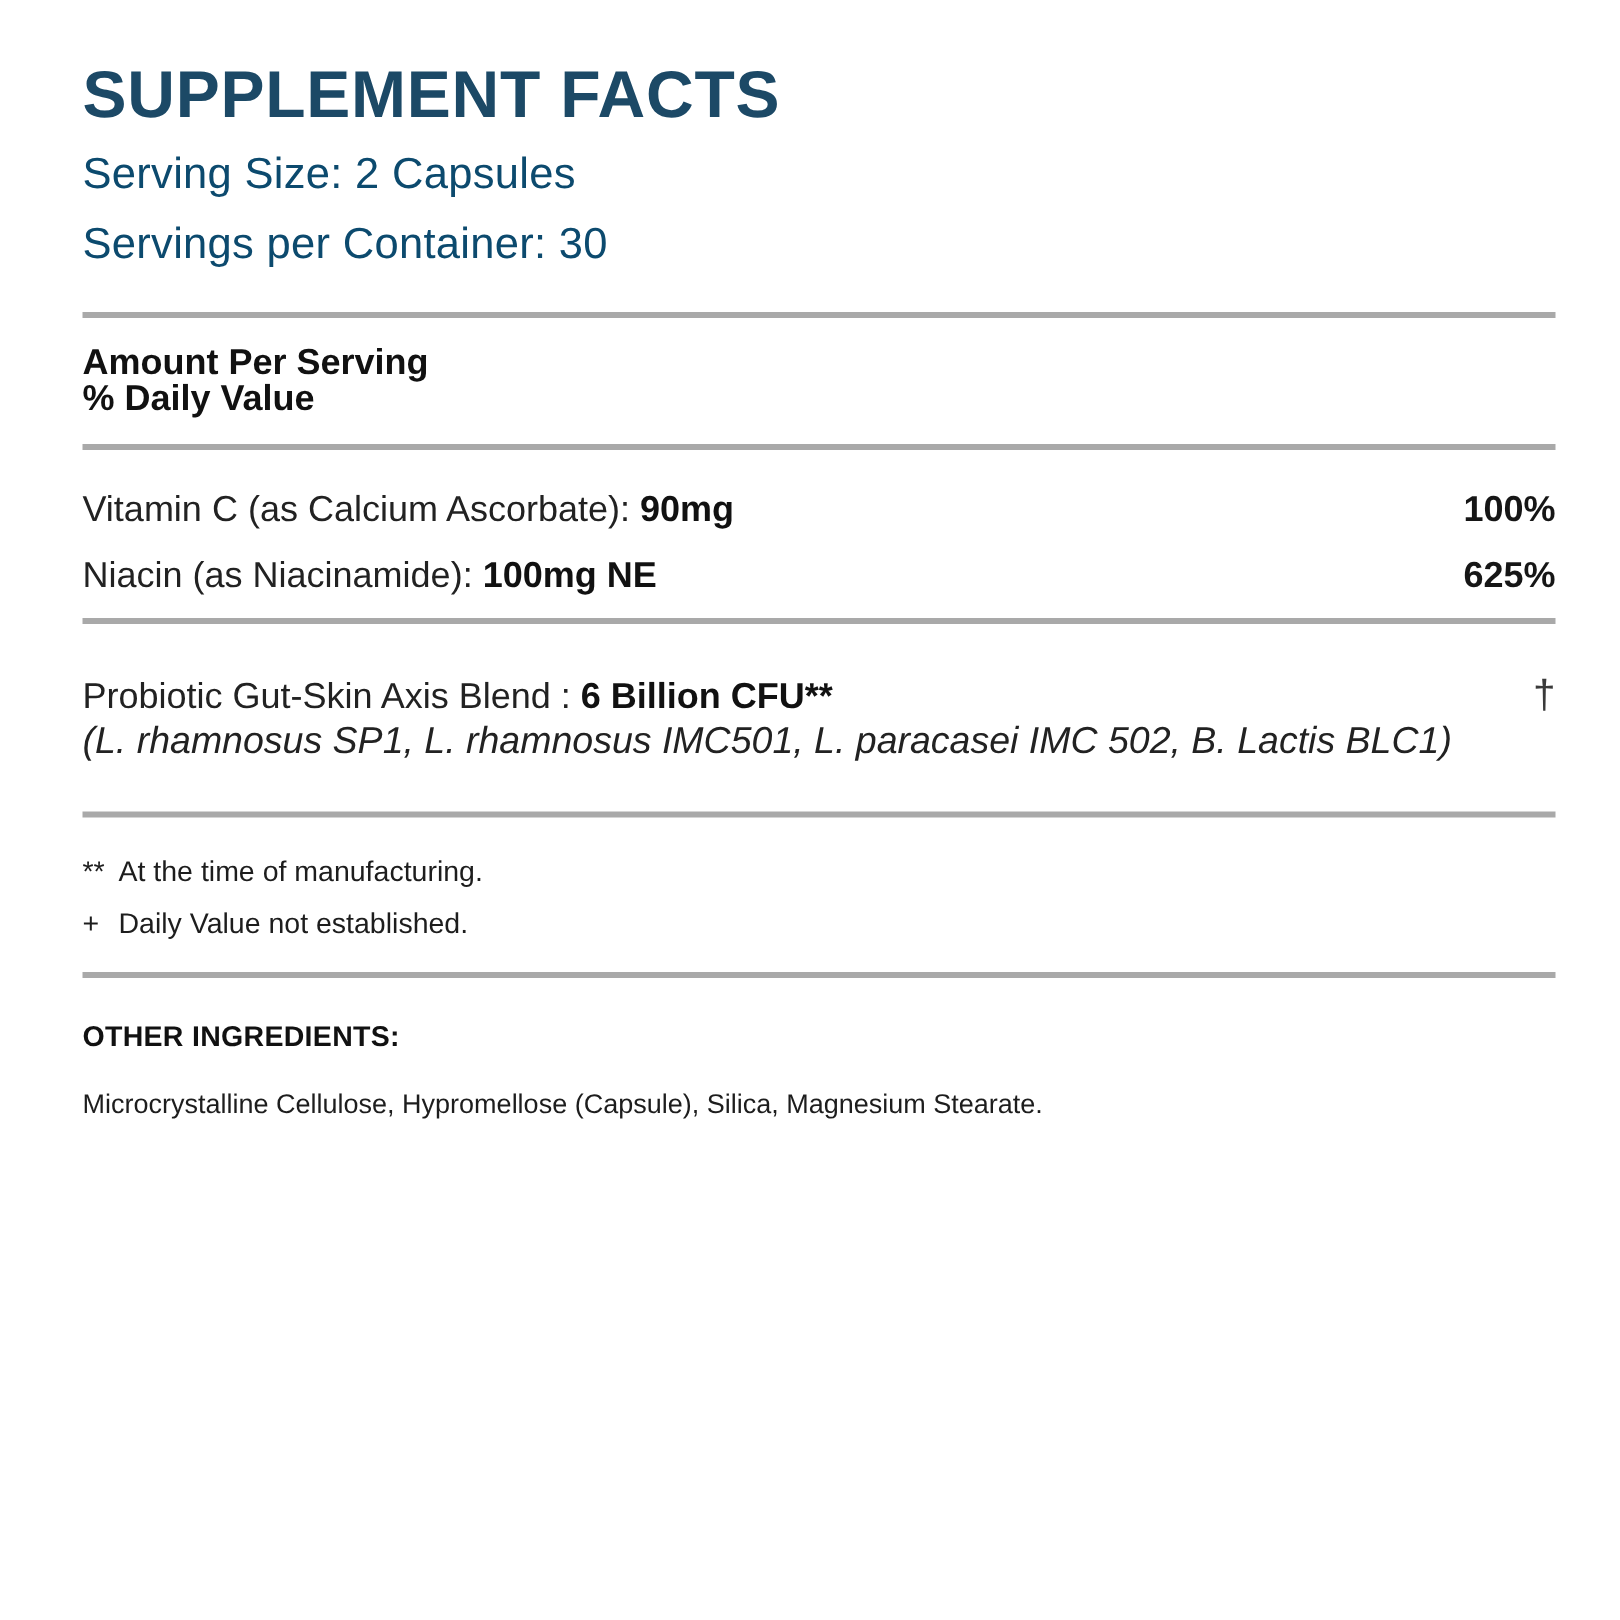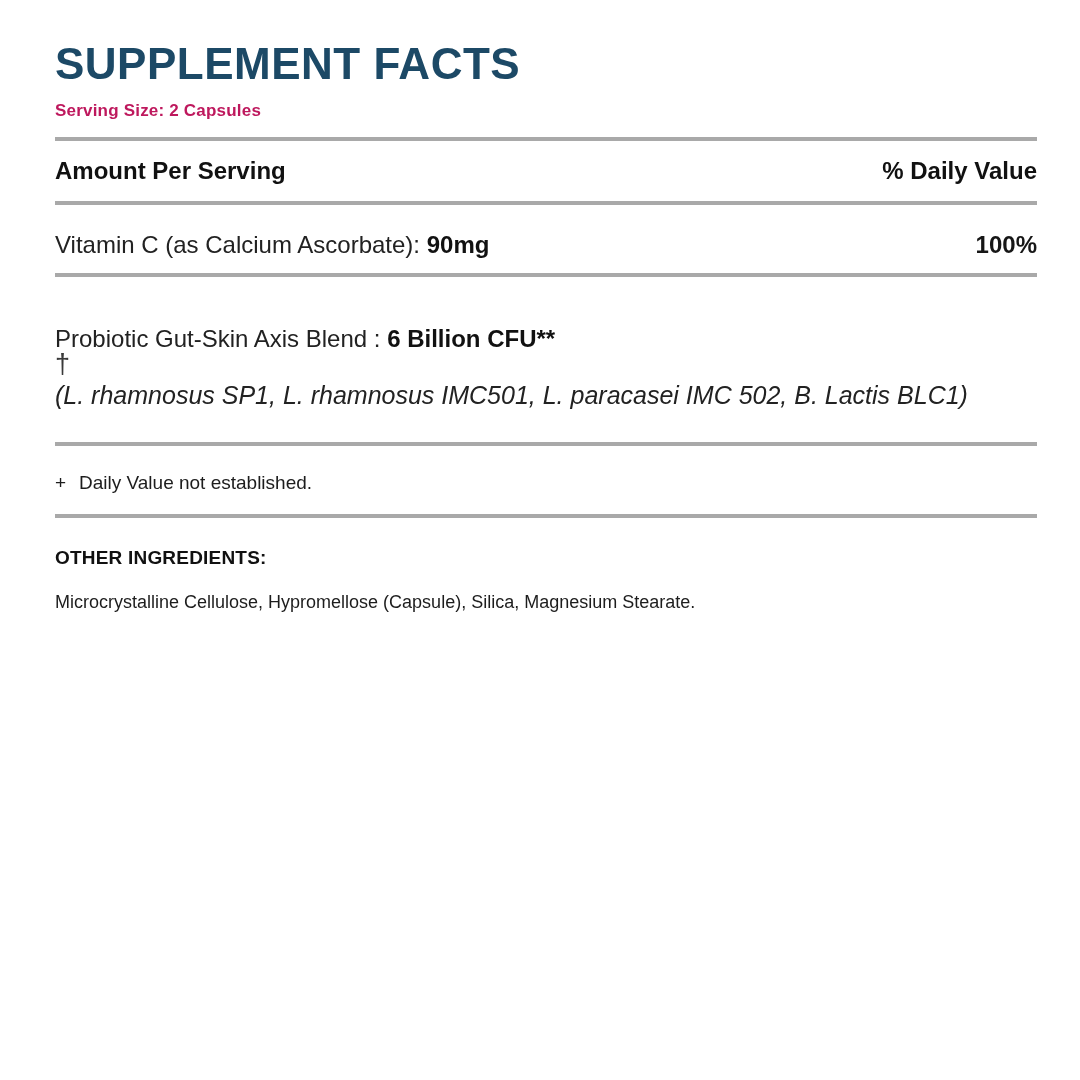--- a/index.html
+++ b/index.html
@@ -19,40 +19,41 @@
 
   .title {
     font-size: 44px;
     font-weight: 700;
     letter-spacing: 0.5px;
     color: #1c4966;
     line-height: 1.0;
     margin-bottom: 16px;
   }
   .serving-line {
-    font-size: 17px;
-    font-weight: 700;
+    font-size: 29px;
+    font-weight: 400;
     letter-spacing: 0.2px;
     line-height: 1.0;
     margin-bottom: 18px;
-    color: #be185d;
+    color: #0c4a6e;
   }
   .serving-line.second { margin-bottom: 30px; }
 
   .rule {
     height: 4px;
     background: #a9a9a9;
     width: 100%;
   }
 
   .header-row {
     display: flex;
     justify-content: space-between;
     align-items: baseline;
     padding: 18px 0;
+    flex-direction: column;
   }
   .header-row .col-label {
     font-size: 24px;
     font-weight: 700;
     color: #111111;
     line-height: 1.0;
   }
 
   .nutrient-rows { margin-top: 28px; }
   .nutrient-row {
@@ -76,23 +77,22 @@
   .nutrient-dv {
     font-size: 24px;
     font-weight: 700;
     color: #161616;
   }
 
   .blend-row {
     display: flex;
     justify-content: space-between;
     align-items: baseline;
-    margin-top: 50px;
+    margin-top: 34px;
     line-height: 1.0;
-    flex-direction: column;
   }
   .blend-dv {
     font-size: 27px;
     font-weight: 400;
     color: #3a3a3a;
   }
   .blend-strains {
     margin-top: 4px;
     margin-bottom: 34px;
     font-size: 25px;
@@ -131,48 +131,54 @@
 </style>
 </head>
 <body>
 
 <div class="panel">
   <div class="inner">
 
     <div class="title">SUPPLEMENT FACTS</div>
 
     <div class="serving-line">Serving Size: 2 Capsules</div>
+    <div class="serving-line second">Servings per Container: 30</div>
 
     <div class="rule"></div>
 
     <div class="header-row">
       <div class="col-label">Amount Per Serving</div>
       <div class="col-label">% Daily Value</div>
     </div>
 
     <div class="rule"></div>
 
     <div class="nutrient-rows">
       <div class="nutrient-row">
         <div><span class="nutrient-name">Vitamin C (as Calcium Ascorbate): </span><span class="nutrient-amount">90mg</span></div>
         <div class="nutrient-dv">100%</div>
       </div>
+      <div class="nutrient-row">
+        <div><span class="nutrient-name">Niacin (as Niacinamide): </span><span class="nutrient-amount">100mg NE</span></div>
+        <div class="nutrient-dv">625%</div>
+      </div>
     </div>
 
     <div class="rule"></div>
 
     <div class="blend-row">
       <div><span class="nutrient-name">Probiotic Gut-Skin Axis Blend : </span><span class="nutrient-amount">6 Billion CFU**</span></div>
       <div class="blend-dv">†</div>
     </div>
     <div class="blend-strains">(L. rhamnosus SP1, L. rhamnosus IMC501, L. paracasei IMC 502, B. Lactis BLC1)</div>
 
     <div class="rule"></div>
 
     <div class="footnotes">
+      <div class="footnote"><span class="marker">**</span><span>At the time of manufacturing.</span></div>
       <div class="footnote"><span class="marker">+</span><span>Daily Value not established.</span></div>
     </div>
 
     <div class="rule"></div>
 
     <div class="other-ingredients">
       <div class="other-label">OTHER INGREDIENTS:</div>
       <div class="other-text">Microcrystalline Cellulose, Hypromellose (Capsule), Silica, Magnesium Stearate.</div>
     </div>
 

